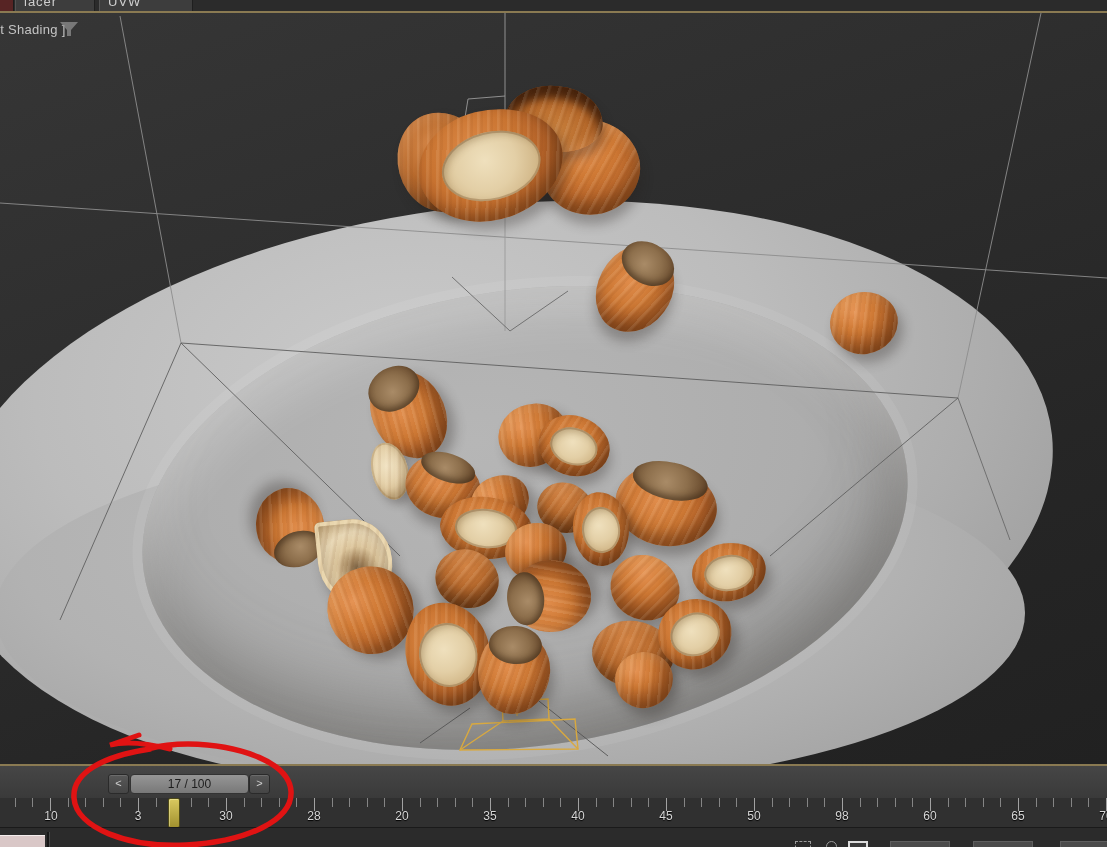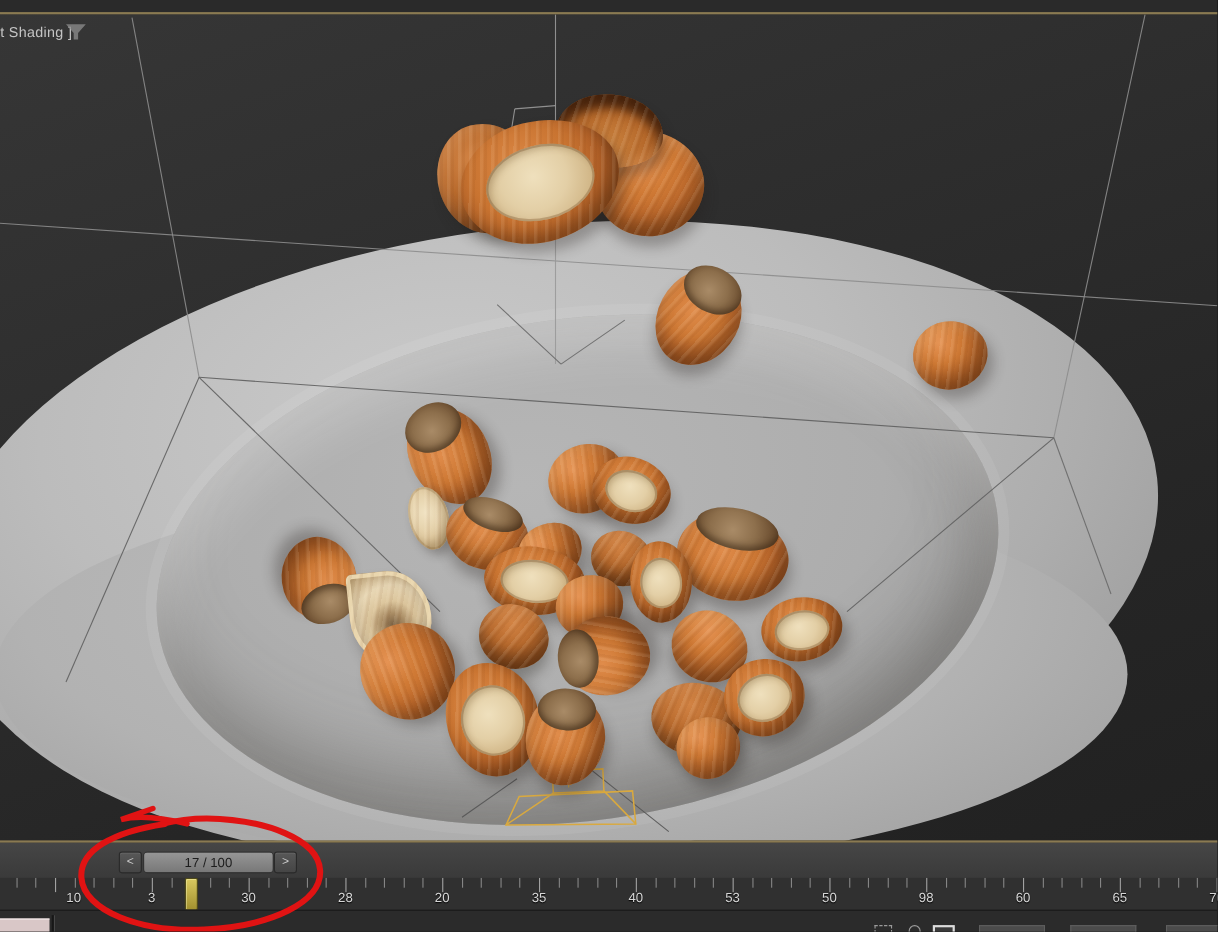--- a/index.html
+++ b/index.html
@@ -165,20 +165,29 @@
   .sb-field.f2{left:973px;width:58px;}
   .sb-field.f3{left:1060px;width:47px;}
   
   .annotation{position:absolute;left:0;top:0;z-index:60;pointer-events:none;}
 </style>
 </head>
 <body>
 
 <div class="screen">
 
+  <div class="topbar">
+    <div class="corner-block"></div>
+    <div class="tab t1">
+      <span>lacer</span>
+    </div>
+    <div class="tab t2">
+      <span>UVW</span>
+    </div>
+  </div>
   <div class="vp-border-top"></div>
 
   <div class="viewport">
     <div class="vp-label">lt Shading ]</div>
     <svg class="funnel" width="20" height="17">
       <polygon points="1,1 19,1 12,9 12,15 8,15 8,9" fill="#8f8f8f"></polygon>
     </svg>
 
     <div class="bowl-a"></div>
     <div class="bowl-b"></div>
@@ -305,28 +314,28 @@
       <div class="tick" style="left: 947.6px;"></div>
       <div class="tick" style="left: 965.2px;"></div>
       <div class="tick" style="left: 982.8px;"></div>
       <div class="tick" style="left: 1000.4px;"></div>
       <div class="tick major" style="left: 1018px;"></div>
       <div class="tick" style="left: 1035.6px;"></div>
       <div class="tick" style="left: 1053.2px;"></div>
       <div class="tick" style="left: 1070.8px;"></div>
       <div class="tick" style="left: 1088.4px;"></div>
       <div class="tick major" style="left: 1106px;"></div>
-      <div class="tick-label" style="left: 67px;">10</div>
+      <div class="tick-label" style="left: 51px;">10</div>
       <div class="tick-label" style="left: 138px;">3</div>
       <div class="tick-label" style="left: 226px;">30</div>
       <div class="tick-label" style="left: 314px;">28</div>
       <div class="tick-label" style="left: 402px;">20</div>
       <div class="tick-label" style="left: 490px;">35</div>
       <div class="tick-label" style="left: 578px;">40</div>
-      <div class="tick-label" style="left: 666px;">53</div>
+      <div class="tick-label" style="left: 666px;">45</div>
       <div class="tick-label" style="left: 754px;">50</div>
       <div class="tick-label" style="left: 842px;">98</div>
       <div class="tick-label" style="left: 930px;">60</div>
       <div class="tick-label" style="left: 1018px;">65</div>
       <div class="tick-label" style="left: 1106px;">70</div>
       <div class="slider-handle" style="left: 168.2px;"></div>
     </div>
 
   <div class="statusbar">
     <div class="listener"></div>

